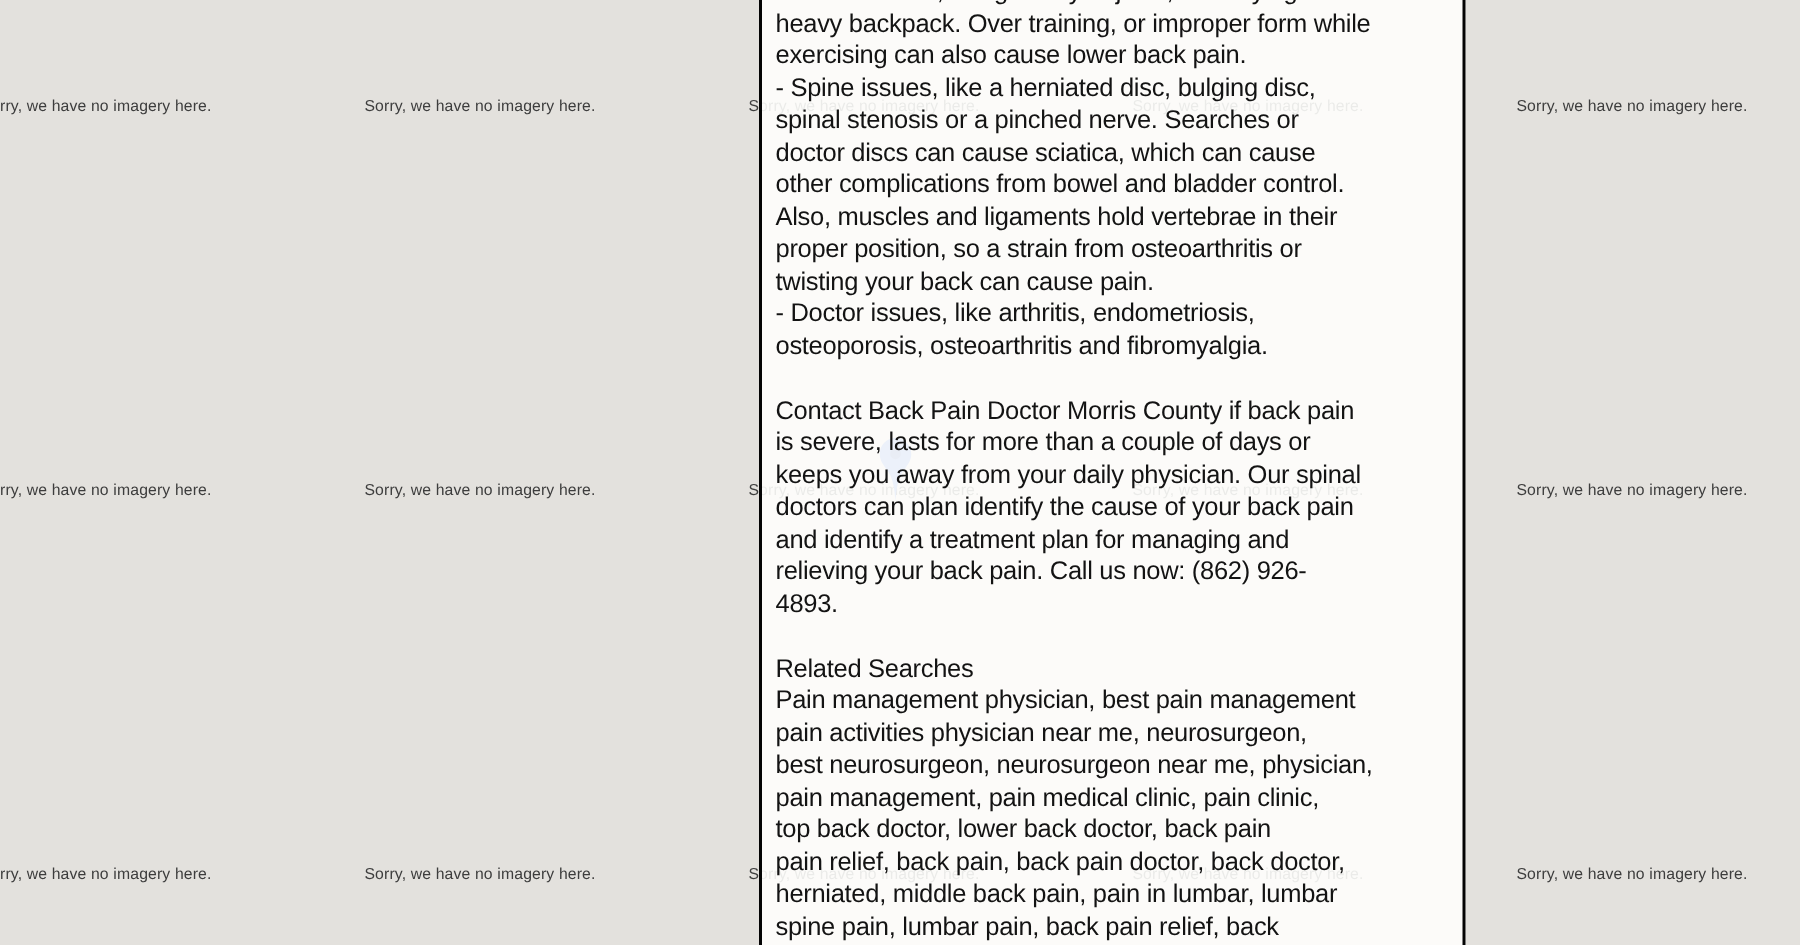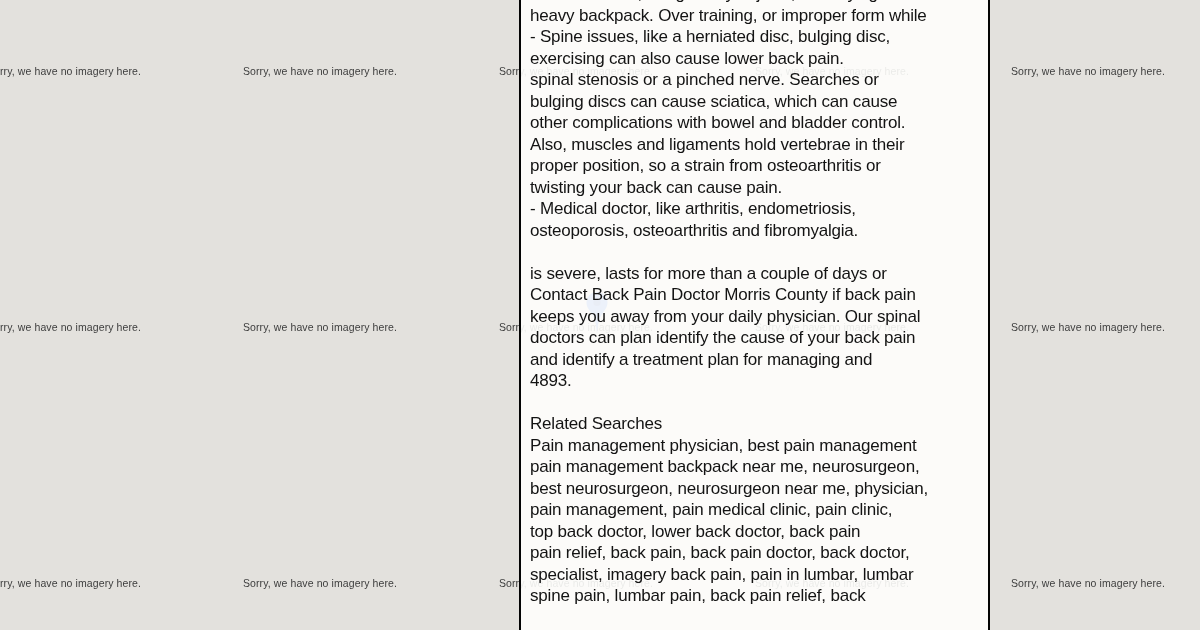--- a/index.html
+++ b/index.html
@@ -44,21 +44,21 @@
   .map-pin {
     position: absolute;
     left: 584px;
     top: 290px;
     width: 26px;
     height: 46px;
   }
   
   .article-panel {
     position: absolute;
-    left: 519px;
+    left: 506px;
     top: 0;
     width: 471px;
     height: 630px;
     box-sizing: border-box;
     border-left: 2px solid #040404;
     border-right: 2px solid #040404;
     background: rgba(254, 254, 252, 0.9);
     overflow: hidden;
   }
   .article-text {
@@ -102,43 +102,44 @@
     <svg class="map-pin" viewBox="0 0 26 46" xmlns="http://www.w3.org/2000/svg">
       <path d="M13 2 C7 2 2.5 6.7 2.5 12.6 C2.5 17 5 20 7.5 23.5 C10 27 12 31 13 44 C14 31 16 27 18.5 23.5 C21 20 23.5 17 23.5 12.6 C23.5 6.7 19 2 13 2 Z" fill="#4a79e8"></path>
       <circle cx="13" cy="12.5" r="3.6" fill="#2f56b8"></circle>
     </svg>
   </div>
 
   <div class="article-panel">
     <div class="article-text">
         <div class="article-line">- Muscle strain, lifting heavy objects, or carrying a</div>
         <div class="article-line">heavy backpack. Over training, or improper form while</div>
+        <div class="article-line">exercising can also cause lower back pain.</div>
         <div class="article-line">- Spine issues, like a herniated disc, bulging disc,</div>
-        <div class="article-line">exercising can also cause lower back pain.</div>
         <div class="article-line">spinal stenosis or a pinched nerve. Searches or</div>
-        <div class="article-line">bulging discs can cause sciatica, which can cause</div>
-        <div class="article-line">other complications with bowel and bladder control.</div>
+        <div class="article-line">doctor discs can cause sciatica, which can cause</div>
+        <div class="article-line">other complications from bowel and bladder control.</div>
         <div class="article-line">Also, muscles and ligaments hold vertebrae in their</div>
         <div class="article-line">proper position, so a strain from osteoarthritis or</div>
         <div class="article-line">twisting your back can cause pain.</div>
-        <div class="article-line">- Medical doctor, like arthritis, endometriosis,</div>
+        <div class="article-line">- Doctor issues, like arthritis, endometriosis,</div>
         <div class="article-line">osteoporosis, osteoarthritis and fibromyalgia.</div>
         <div class="article-line"></div>
+        <div class="article-line">Contact Back Pain Doctor Morris County if back pain</div>
         <div class="article-line">is severe, lasts for more than a couple of days or</div>
-        <div class="article-line">Contact Back Pain Doctor Morris County if back pain</div>
         <div class="article-line">keeps you away from your daily physician. Our spinal</div>
         <div class="article-line">doctors can plan identify the cause of your back pain</div>
         <div class="article-line">and identify a treatment plan for managing and</div>
+        <div class="article-line">relieving your back pain. Call us now: (862) 926-</div>
         <div class="article-line">4893.</div>
         <div class="article-line"></div>
         <div class="article-line">Related Searches</div>
         <div class="article-line">Pain management physician, best pain management</div>
-        <div class="article-line">pain management backpack near me, neurosurgeon,</div>
+        <div class="article-line">pain activities physician near me, neurosurgeon,</div>
         <div class="article-line">best neurosurgeon, neurosurgeon near me, physician,</div>
         <div class="article-line">pain management, pain medical clinic, pain clinic,</div>
         <div class="article-line">top back doctor, lower back doctor, back pain</div>
         <div class="article-line">pain relief, back pain, back pain doctor, back doctor,</div>
-        <div class="article-line">specialist, imagery back pain, pain in lumbar, lumbar</div>
+        <div class="article-line">herniated, middle back pain, pain in lumbar, lumbar</div>
         <div class="article-line">spine pain, lumbar pain, back pain relief, back</div>
       </div>
   </div>
 
 </div>
 
 </body></html>

